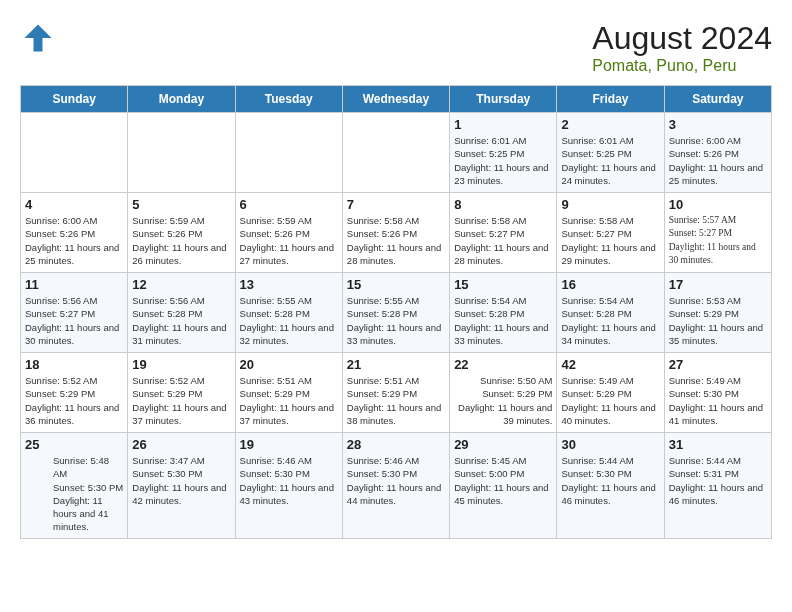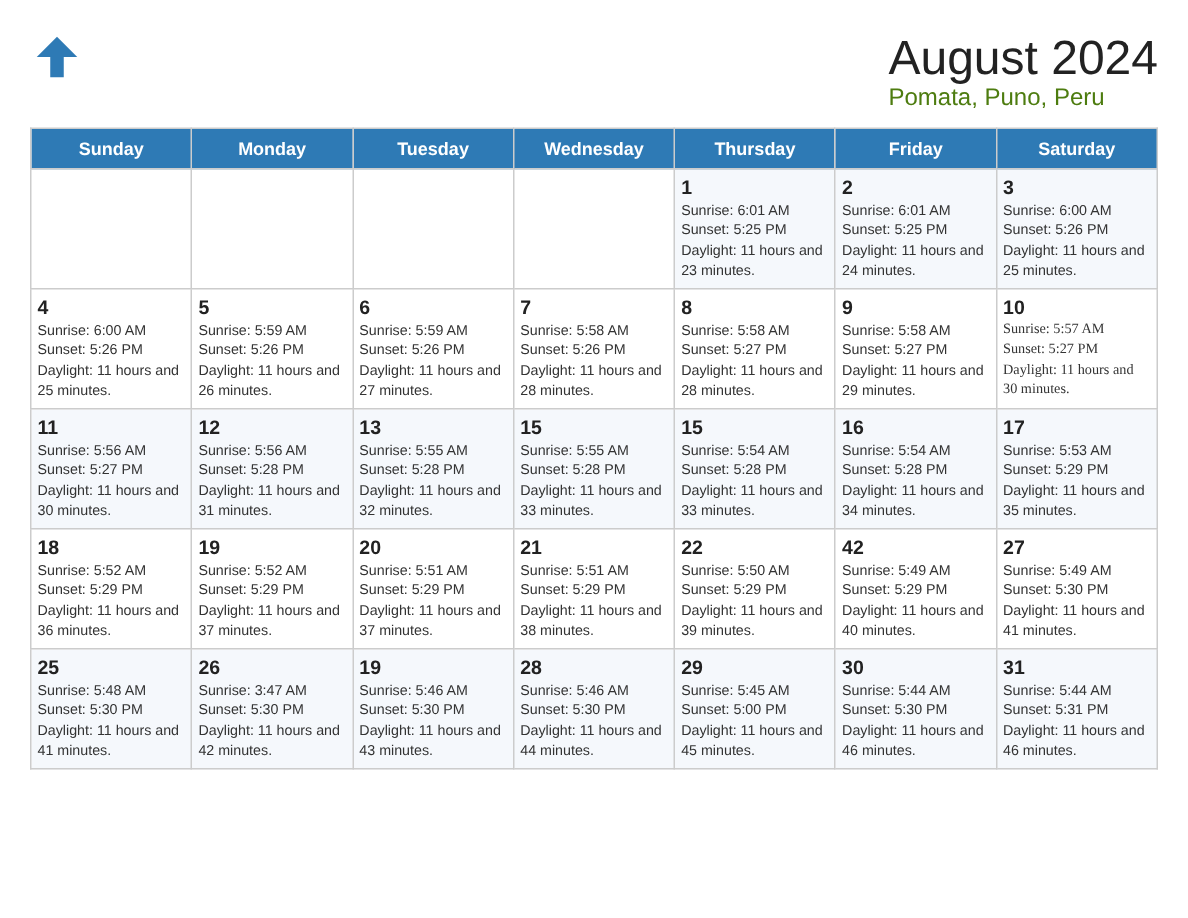--- a/index.html
+++ b/index.html
@@ -245,41 +245,41 @@
 Daylight: 11 hours and 37 minutes.</div>
         </td>
         <td>
           <div class="day-num">21</div>
           <div class="day-info" style="white-space: pre-line;">Sunrise: 5:51 AM
 Sunset: 5:29 PM
 Daylight: 11 hours and 38 minutes.</div>
         </td>
         <td>
           <div class="day-num">22</div>
-          <div class="day-info" style="white-space: pre-line;">Sunrise: 5:50 AM
+          <div class="day-info" style="white-space: pre-line; text-align: right;">Sunrise: 5:50 AM
 Sunset: 5:29 PM
 Daylight: 11 hours and 39 minutes.</div>
         </td>
         <td>
           <div class="day-num">42</div>
           <div class="day-info" style="white-space: pre-line;">Sunrise: 5:49 AM
 Sunset: 5:29 PM
 Daylight: 11 hours and 40 minutes.</div>
         </td>
         <td>
           <div class="day-num">27</div>
           <div class="day-info" style="white-space: pre-line;">Sunrise: 5:49 AM
 Sunset: 5:30 PM
 Daylight: 11 hours and 41 minutes.</div>
         </td>
       </tr>
       <tr>
         <td>
           <div class="day-num">25</div>
-          <div class="day-info" style="white-space: pre-line;">Sunrise: 5:48 AM
+          <div class="day-info" style="white-space: pre-line; margin-left: 28px;">Sunrise: 5:48 AM
 Sunset: 5:30 PM
 Daylight: 11 hours and 41 minutes.</div>
         </td>
         <td>
           <div class="day-num">26</div>
           <div class="day-info" style="white-space: pre-line;">Sunrise: 3:47 AM
 Sunset: 5:30 PM
 Daylight: 11 hours and 42 minutes.</div>
         </td>
         <td>

